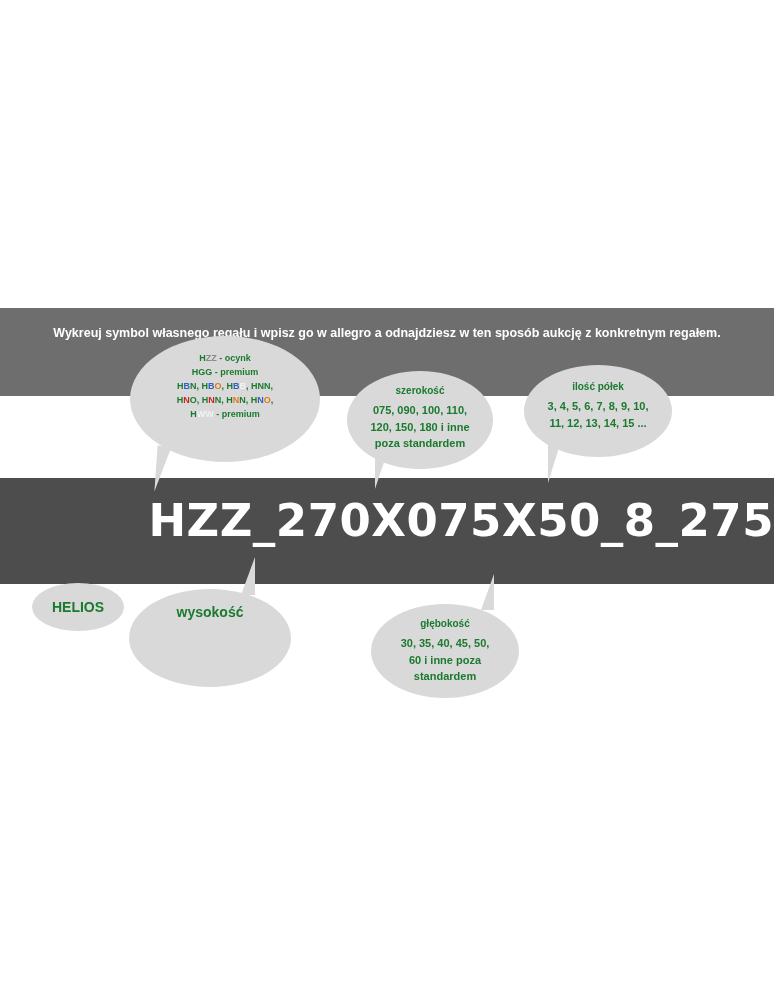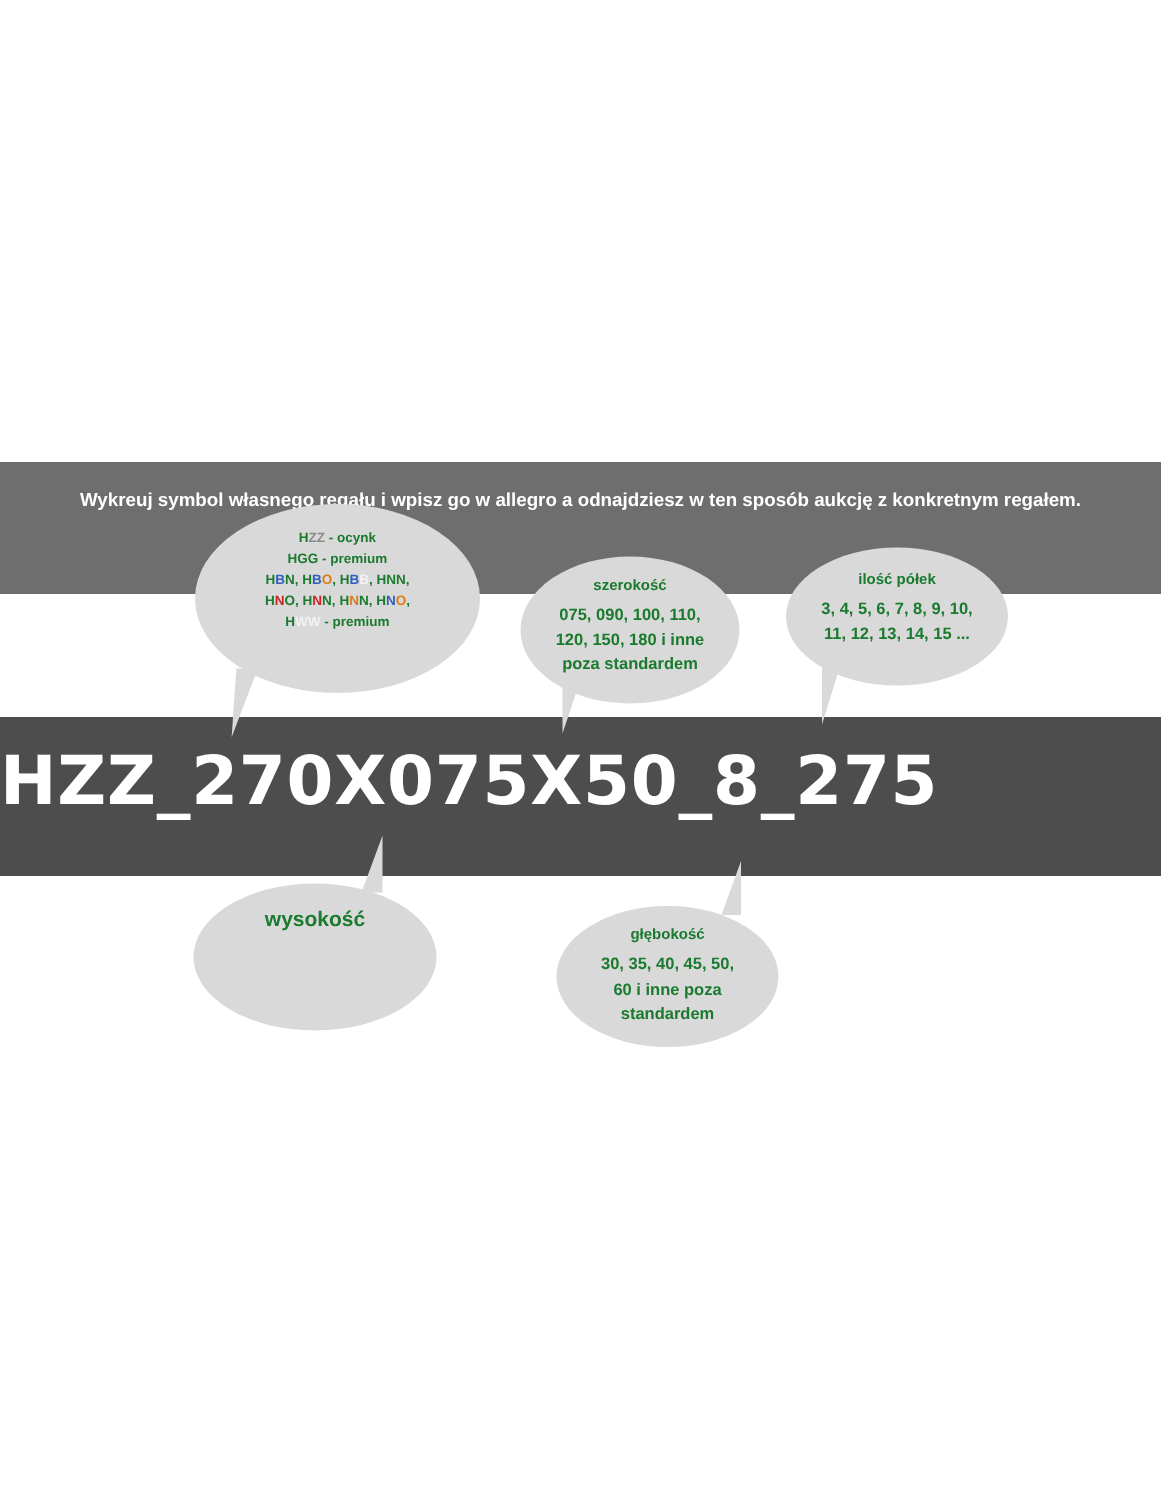--- a/index.html
+++ b/index.html
@@ -45,21 +45,21 @@
     font-weight: bold;
     line-height: 1.45;
   }
 
   
   .code {
     position: absolute;
     left: 0;
     top: 186px;
     width: 774px;
-    text-align: left;
+    text-align: right;
     color: #ffffff;
     font-size: 45px;
     font-weight: bold;
     letter-spacing: 0.5px;
     font-family: "DejaVu Sans", sans-serif;
   }
 
   
   .bubble {
     position: absolute;
@@ -210,20 +210,23 @@
     <span class="tail"></span>
   </div>
 
   <div class="bubble" id="b-ilosc">
     <div class="b-title">ilość półek</div>
     <div class="b-body" style="white-space:pre-line;">3, 4, 5, 6, 7, 8, 9, 10,
 11, 12, 13, 14, 15 ...</div>
     <span class="tail"></span>
   </div>
 
+  <div class="bubble" id="b-helios">
+    <div class="b-title">HELIOS</div>
+  </div>
 
   <div class="bubble" id="b-wysokosc">
     <div class="b-title">wysokość</div>
     <span class="tail"></span>
   </div>
 
   <div class="bubble" id="b-glebokosc">
     <div class="b-title">głębokość</div>
     <div class="b-body" style="white-space:pre-line;">30, 35, 40, 45, 50,
 60 i inne poza

